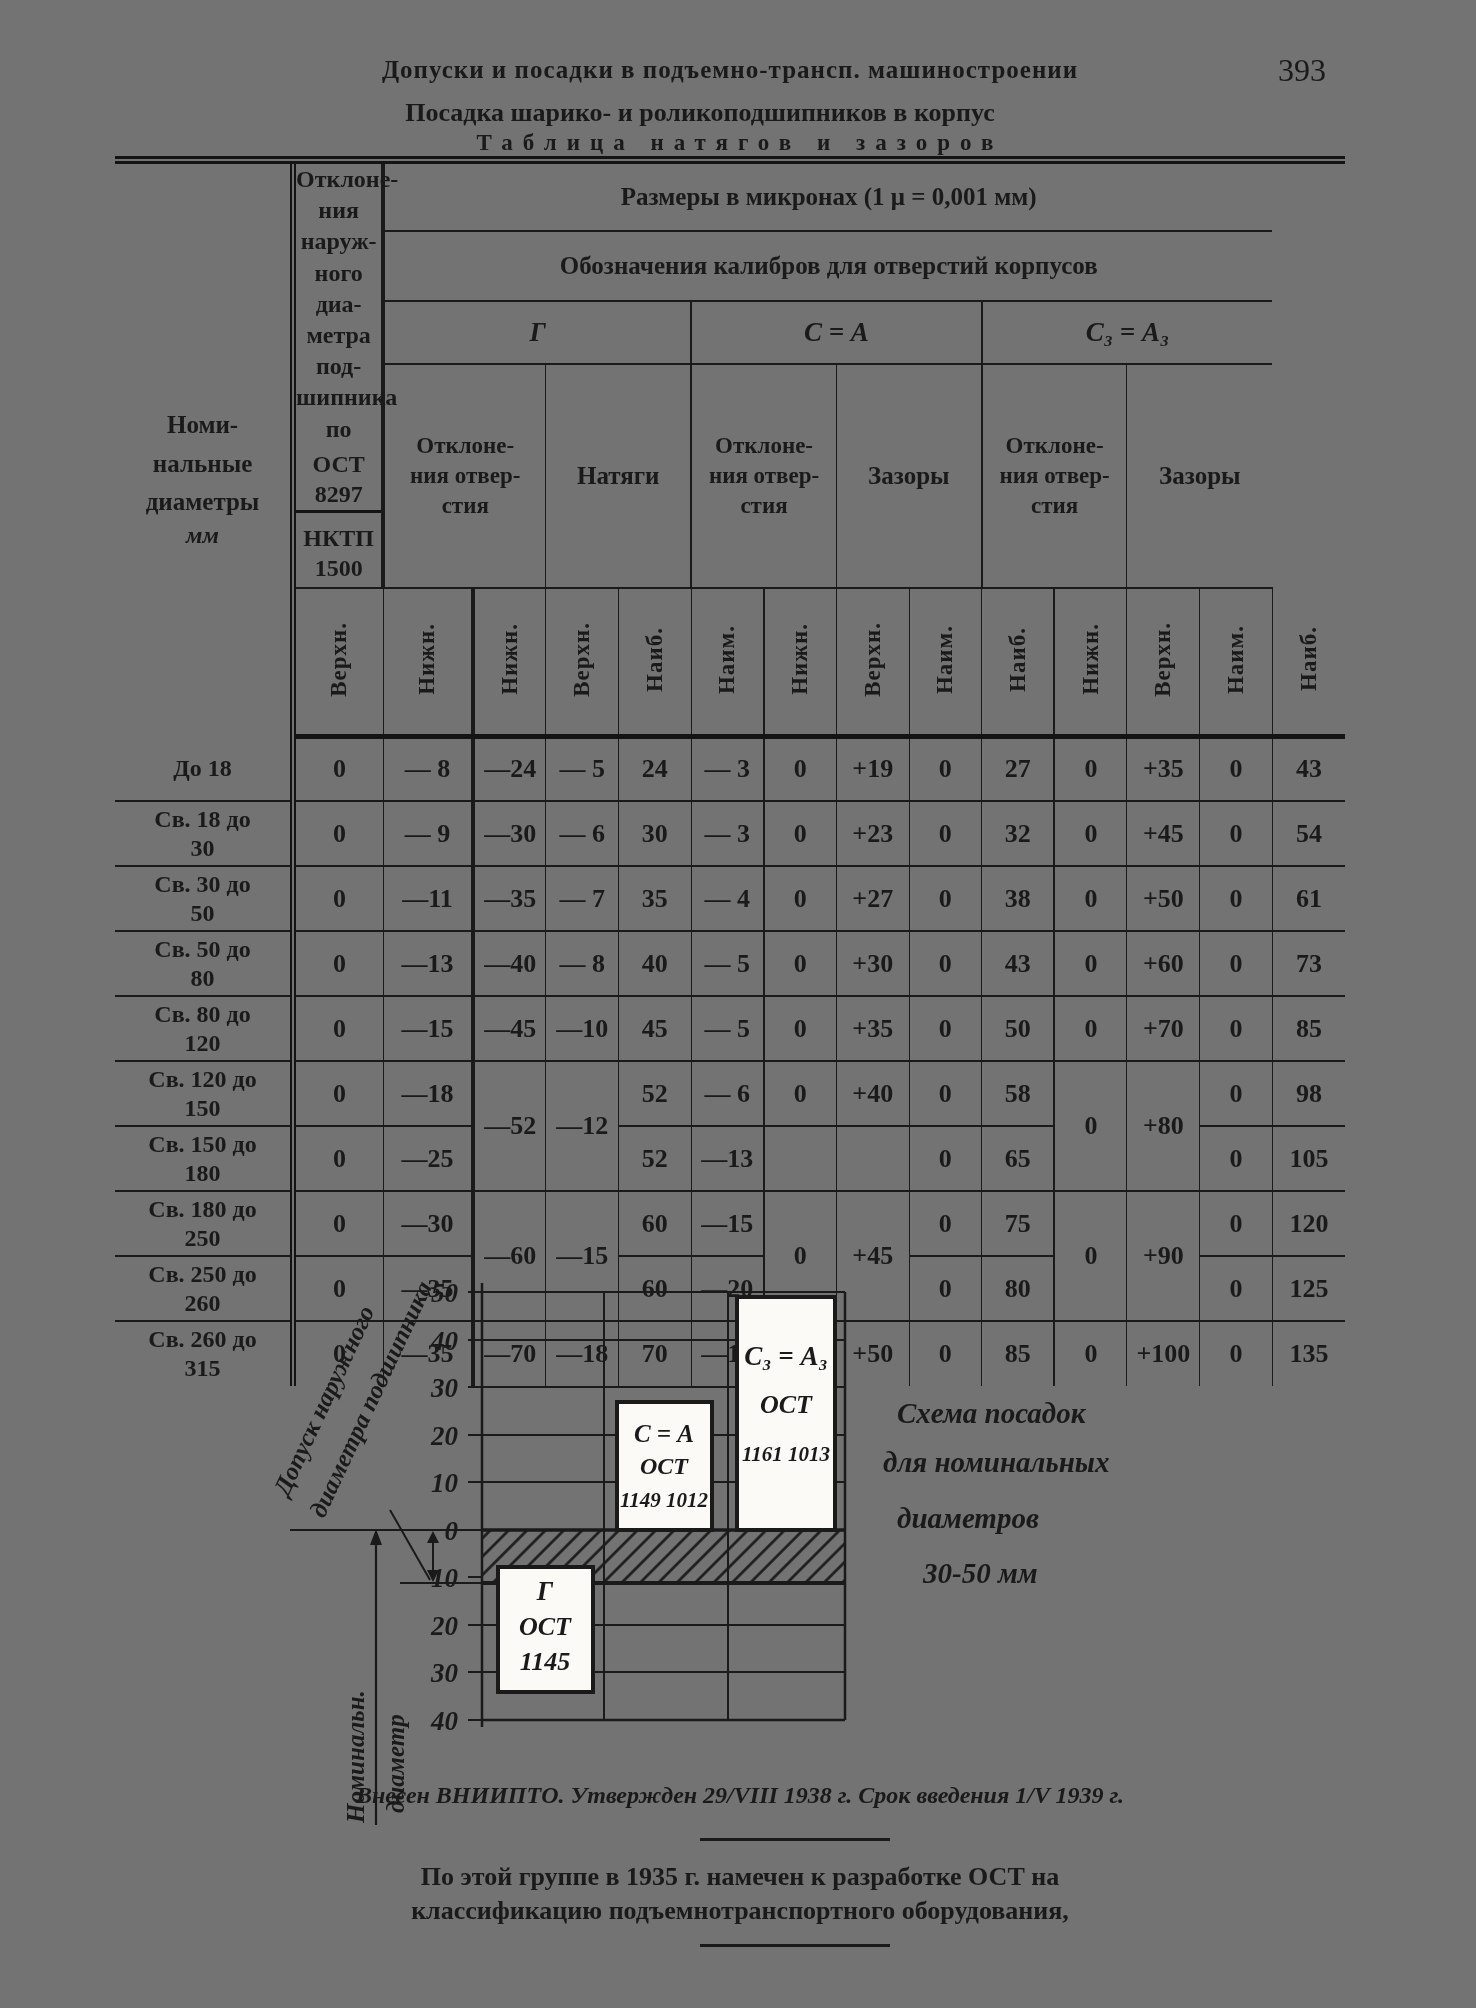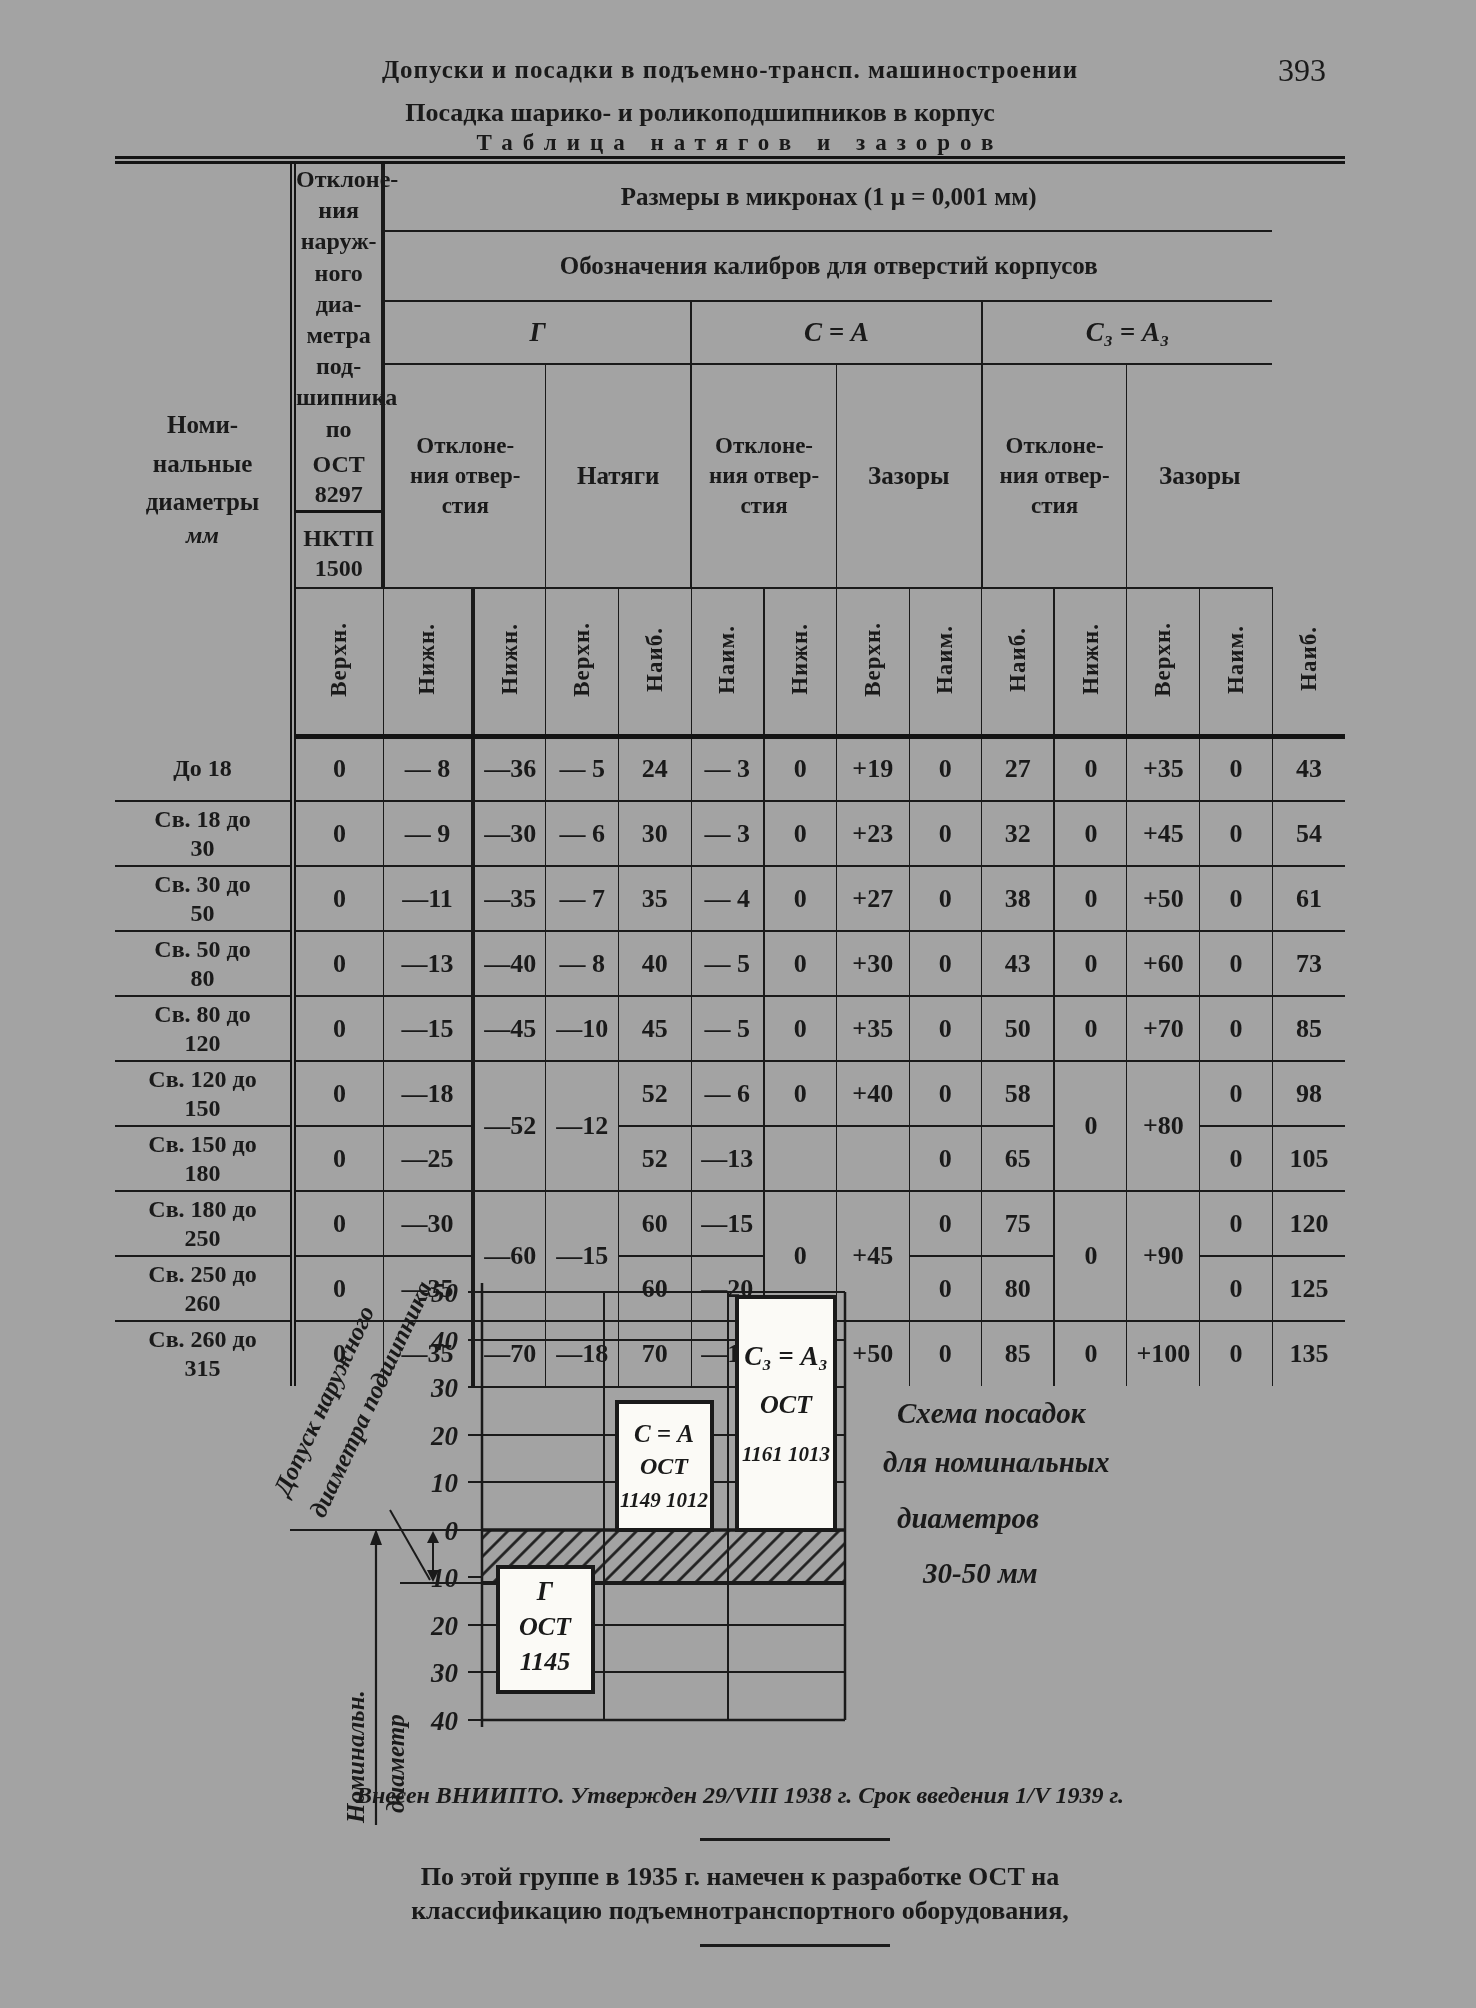--- a/index.html
+++ b/index.html
@@ -1,16 +1,16 @@
 <!DOCTYPE html>
 <html><head>
 <meta charset="utf-8">
 <style>
   html,body{margin:0;padding:0;background:#e8e6e0;}
-  .page{position:relative;width:1476px;height:2008px;background:#a3a3a3;color:#1a1a1a;
+  .page{position:relative;width:1476px;height:2008px;background:#737373;color:#1a1a1a;
         font-family:"Liberation Serif","DejaVu Serif",serif;overflow:hidden;}
   .running-head{position:absolute;left:240px;top:56px;width:980px;text-align:center;
         font-size:25px;font-weight:bold;letter-spacing:1px;}
   .page-num{position:absolute;left:1278px;top:52px;font-size:32px;}
   .doc-title{position:absolute;left:0;top:98px;width:1400px;text-align:center;font-size:26px;font-weight:bold;}
   .doc-subtitle{position:absolute;left:0;top:130px;width:1400px;text-align:center;font-size:23px;
         font-weight:bold;letter-spacing:10px;padding-left:40px;}
   
   .table-wrap{position:absolute;left:115px;top:156px;}
   table{border-collapse:collapse;table-layout:fixed;width:1230px;border-top:8px double #141414;}
@@ -142,21 +142,21 @@
         <td class="rcell c12"><span class="rot">Верхн.</span></td>
         <td class="rcell c13"><span class="rot">Наим.</span></td>
         <td class="rcell c14"><span class="rot">Наиб.</span></td>
       </tr>
     </thead>
     <tbody>
           <tr>
             <td class="lbl">До 18</td>
             <td class="dc c1">0</td>
             <td class="dc c2">— 8</td>
-            <td class="dc c3">—36</td>
+            <td class="dc c3">—24</td>
             <td class="dc c4">— 5</td>
             <td class="dc c5">24</td>
             <td class="dc c6">— 3</td>
             <td class="dc c7">0</td>
             <td class="dc c8">+19</td>
             <td class="dc c9">0</td>
             <td class="dc c10">27</td>
             <td class="dc c11">0</td>
             <td class="dc c12">+35</td>
             <td class="dc c13">0</td>

